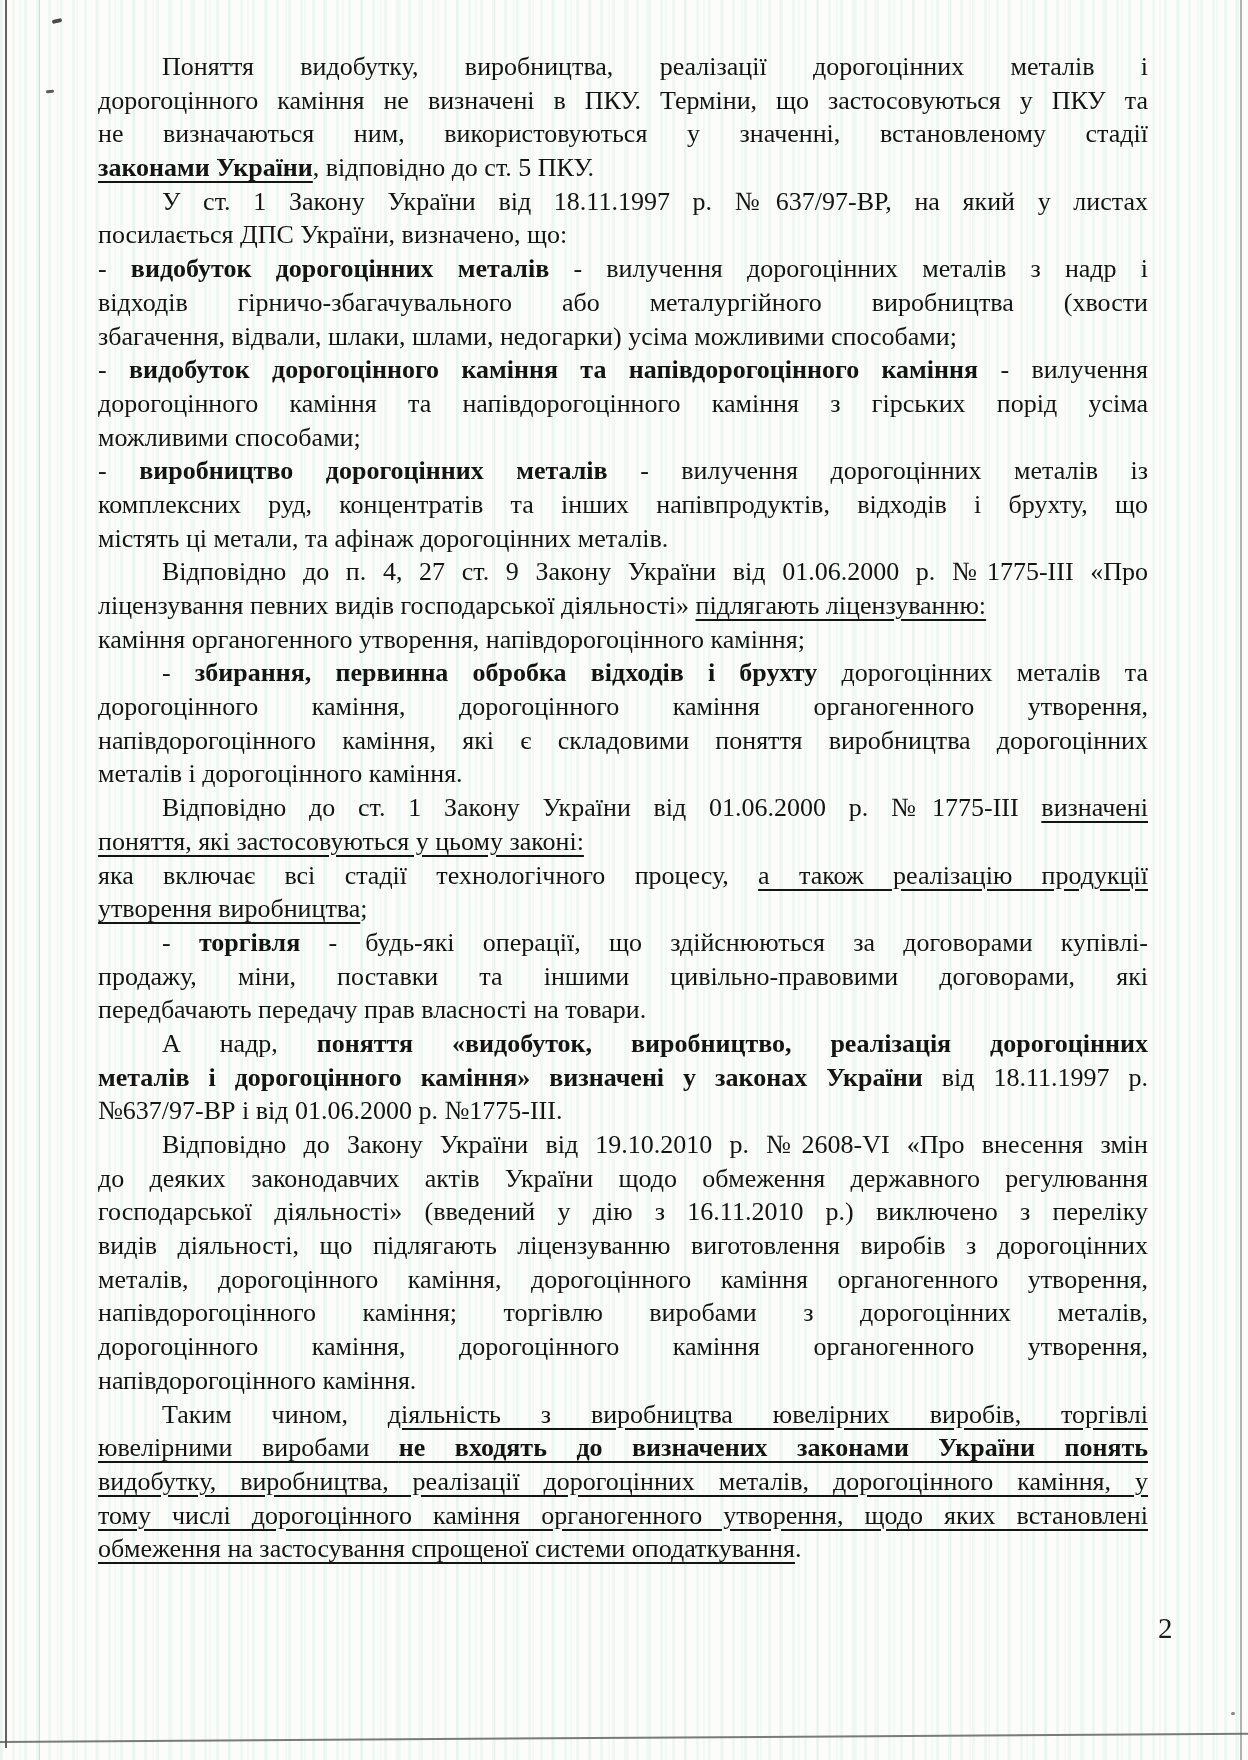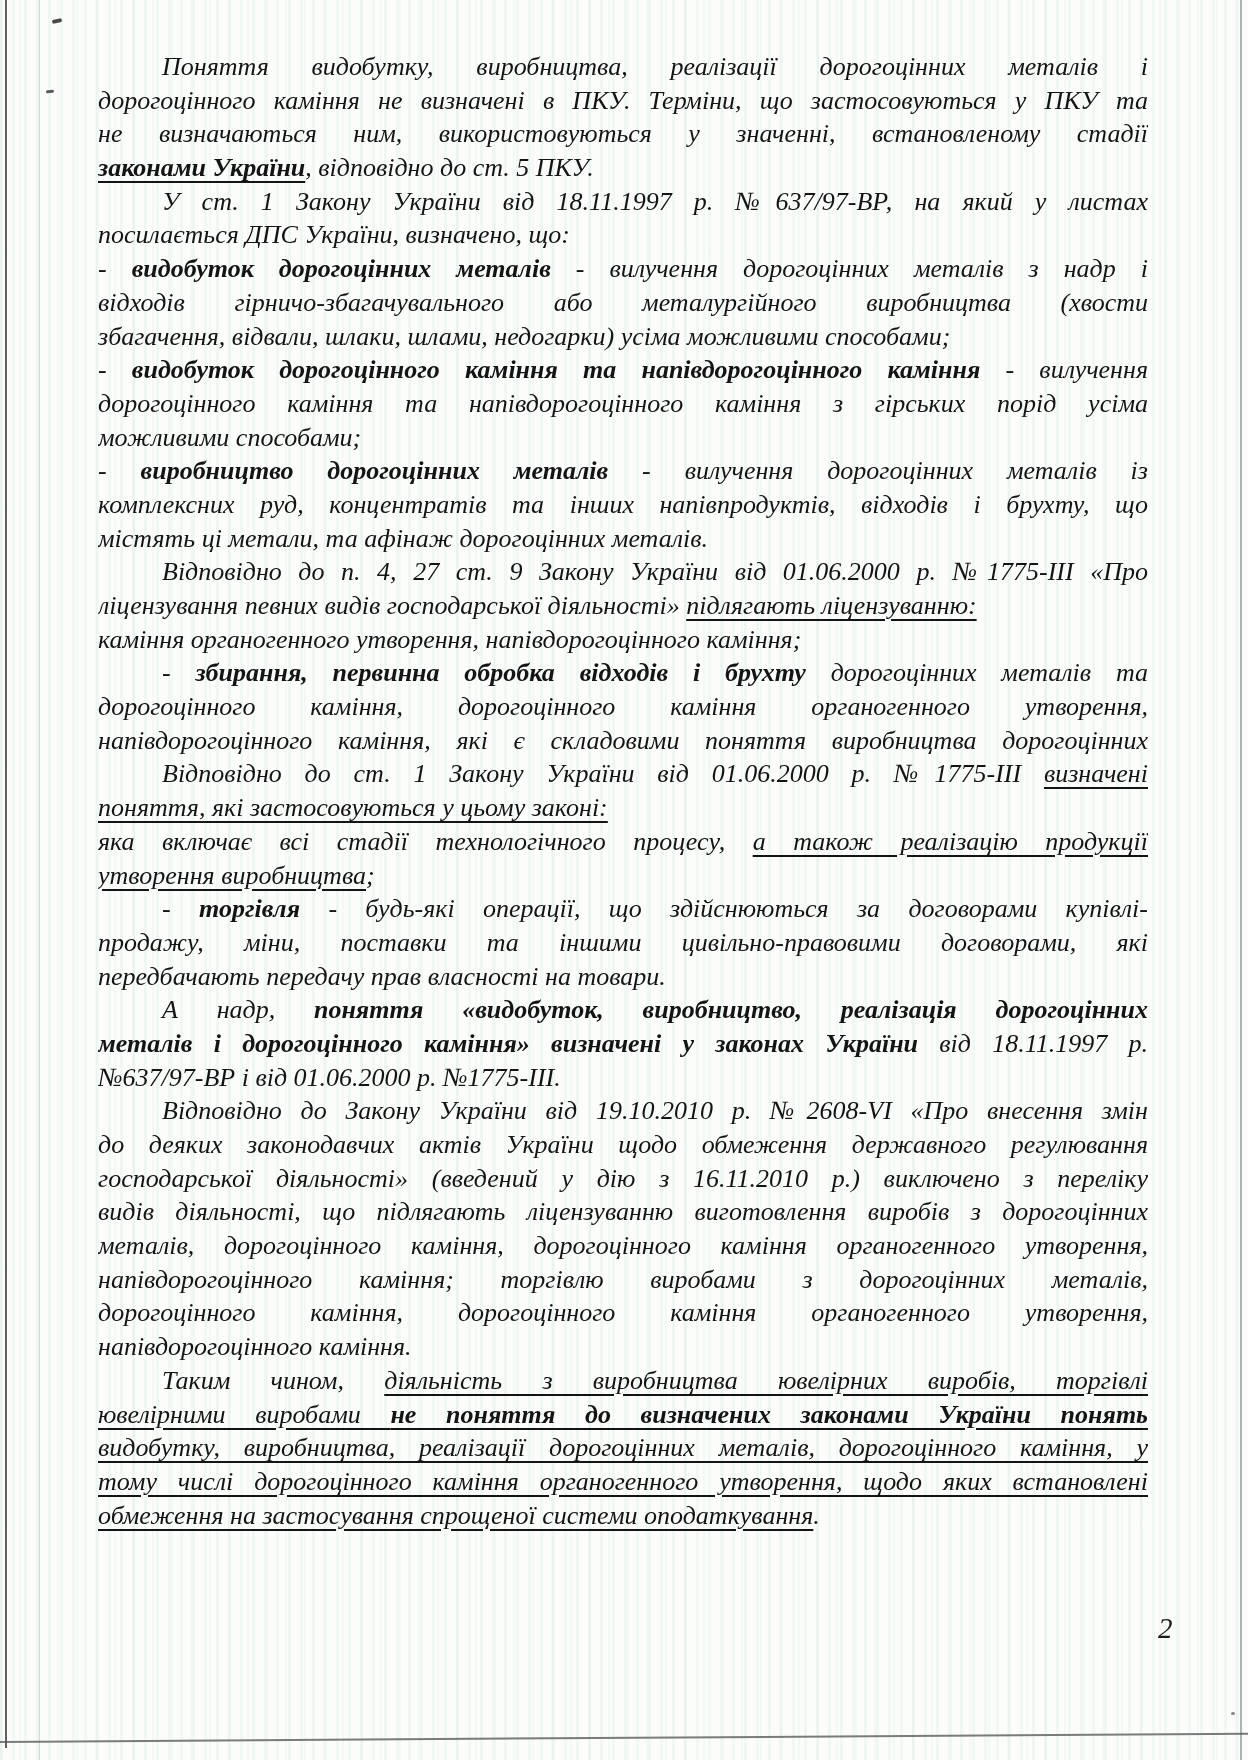--- a/index.html
+++ b/index.html
@@ -8,21 +8,20 @@
     font-family:"Liberation Serif","DejaVu Serif",serif;
     background:#ffffff;
   }
   .page{
     position:relative;width:1248px;height:1760px;overflow:hidden;
     background:
       repeating-linear-gradient(90deg, rgba(170,215,205,0.14) 0 3px, rgba(255,255,255,0) 3px 12px),
       repeating-linear-gradient(90deg, rgba(160,205,225,0.10) 0 2px, rgba(255,255,255,0) 2px 19px),
       #fcfdfa;
     color:#141414;
-    font-style:italic;
   }
   .text-block{
     position:absolute;left:98px;top:50px;width:1050px;
     font-size:26px;
   }
   .line{
     height:33.7px;line-height:33.7px;
     overflow:hidden;
     text-align:justify;
     text-align-last:justify;
@@ -75,39 +74,40 @@
       <div class="line last"><span>можливими способами;</span></div>
       <div class="line"><span>- </span><span class="b">виробництво дорогоцінних металів</span><span> - вилучення дорогоцінних металів із</span></div>
       <div class="line"><span>комплексних руд, концентратів та інших напівпродуктів, відходів і брухту, що</span></div>
       <div class="line last"><span>містять ці метали, та афінаж дорогоцінних металів.</span></div>
       <div class="line ind"><span>Відповідно до п. 4, 27 ст. 9 Закону України від 01.06.2000 р. №1775-III «Про</span></div>
       <div class="line last"><span>ліцензування певних видів господарської діяльності» </span><span class="u">підлягають ліцензуванню:</span></div>
       <div class="line last"><span>каміння органогенного утворення, напівдорогоцінного каміння;</span></div>
       <div class="line ind"><span>- </span><span class="b">збирання, первинна обробка відходів і брухту</span><span> дорогоцінних металів та</span></div>
       <div class="line"><span>дорогоцінного каміння, дорогоцінного каміння органогенного утворення,</span></div>
       <div class="line"><span>напівдорогоцінного каміння, які є складовими поняття виробництва дорогоцінних</span></div>
+      <div class="line last"><span>металів і дорогоцінного каміння.</span></div>
       <div class="line ind"><span>Відповідно до ст. 1 Закону України від 01.06.2000 р. №1775-III </span><span class="u">визначені</span></div>
       <div class="line last"><span class="u">поняття, які застосовуються у цьому законі:</span></div>
       <div class="line"><span>яка включає всі стадії технологічного процесу, </span><span class="u">а також реалізацію продукції</span></div>
       <div class="line last"><span class="u">утворення виробництва</span><span>;</span></div>
       <div class="line ind"><span>- </span><span class="b">торгівля</span><span> - будь-які операції, що здійснюються за договорами купівлі-</span></div>
       <div class="line"><span>продажу, міни, поставки та іншими цивільно-правовими договорами, які</span></div>
       <div class="line last"><span>передбачають передачу прав власності на товари.</span></div>
       <div class="line ind"><span>А надр, </span><span class="b">поняття «видобуток, виробництво, реалізація дорогоцінних</span></div>
       <div class="line"><span class="b">металів і дорогоцінного каміння» визначені у законах України</span><span> від 18.11.1997 р.</span></div>
       <div class="line last"><span>№637/97-ВР і від 01.06.2000 р. №1775-III.</span></div>
       <div class="line ind"><span>Відповідно до Закону України від 19.10.2010 р. №2608-VI «Про внесення змін</span></div>
       <div class="line"><span>до деяких законодавчих актів України щодо обмеження державного регулювання</span></div>
       <div class="line"><span>господарської діяльності» (введений у дію з 16.11.2010 р.) виключено з переліку</span></div>
       <div class="line"><span>видів діяльності, що підлягають ліцензуванню виготовлення виробів з дорогоцінних</span></div>
       <div class="line"><span>металів, дорогоцінного каміння, дорогоцінного каміння органогенного утворення,</span></div>
       <div class="line"><span>напівдорогоцінного каміння; торгівлю виробами з дорогоцінних металів,</span></div>
       <div class="line"><span>дорогоцінного каміння, дорогоцінного каміння органогенного утворення,</span></div>
       <div class="line last"><span>напівдорогоцінного каміння.</span></div>
       <div class="line ind"><span>Таким чином, </span><span class="u">діяльність з виробництва ювелірних виробів, торгівлі</span></div>
-      <div class="line"><span class="u">ювелірними виробами </span><span class="b u">не поняття до визначених законами України понять</span></div>
+      <div class="line"><span class="u">ювелірними виробами </span><span class="b u">не входять до визначених законами України понять</span></div>
       <div class="line"><span class="u">видобутку, виробництва, реалізації дорогоцінних металів, дорогоцінного каміння, у</span></div>
       <div class="line"><span class="u">тому числі дорогоцінного каміння органогенного утворення, щодо яких встановлені</span></div>
       <div class="line last"><span class="u">обмеження на застосування спрощеної системи оподаткування</span><span>.</span></div>
     </div>
 
   <div class="page-number">2</div>
 </div>
 
 </body></html>

